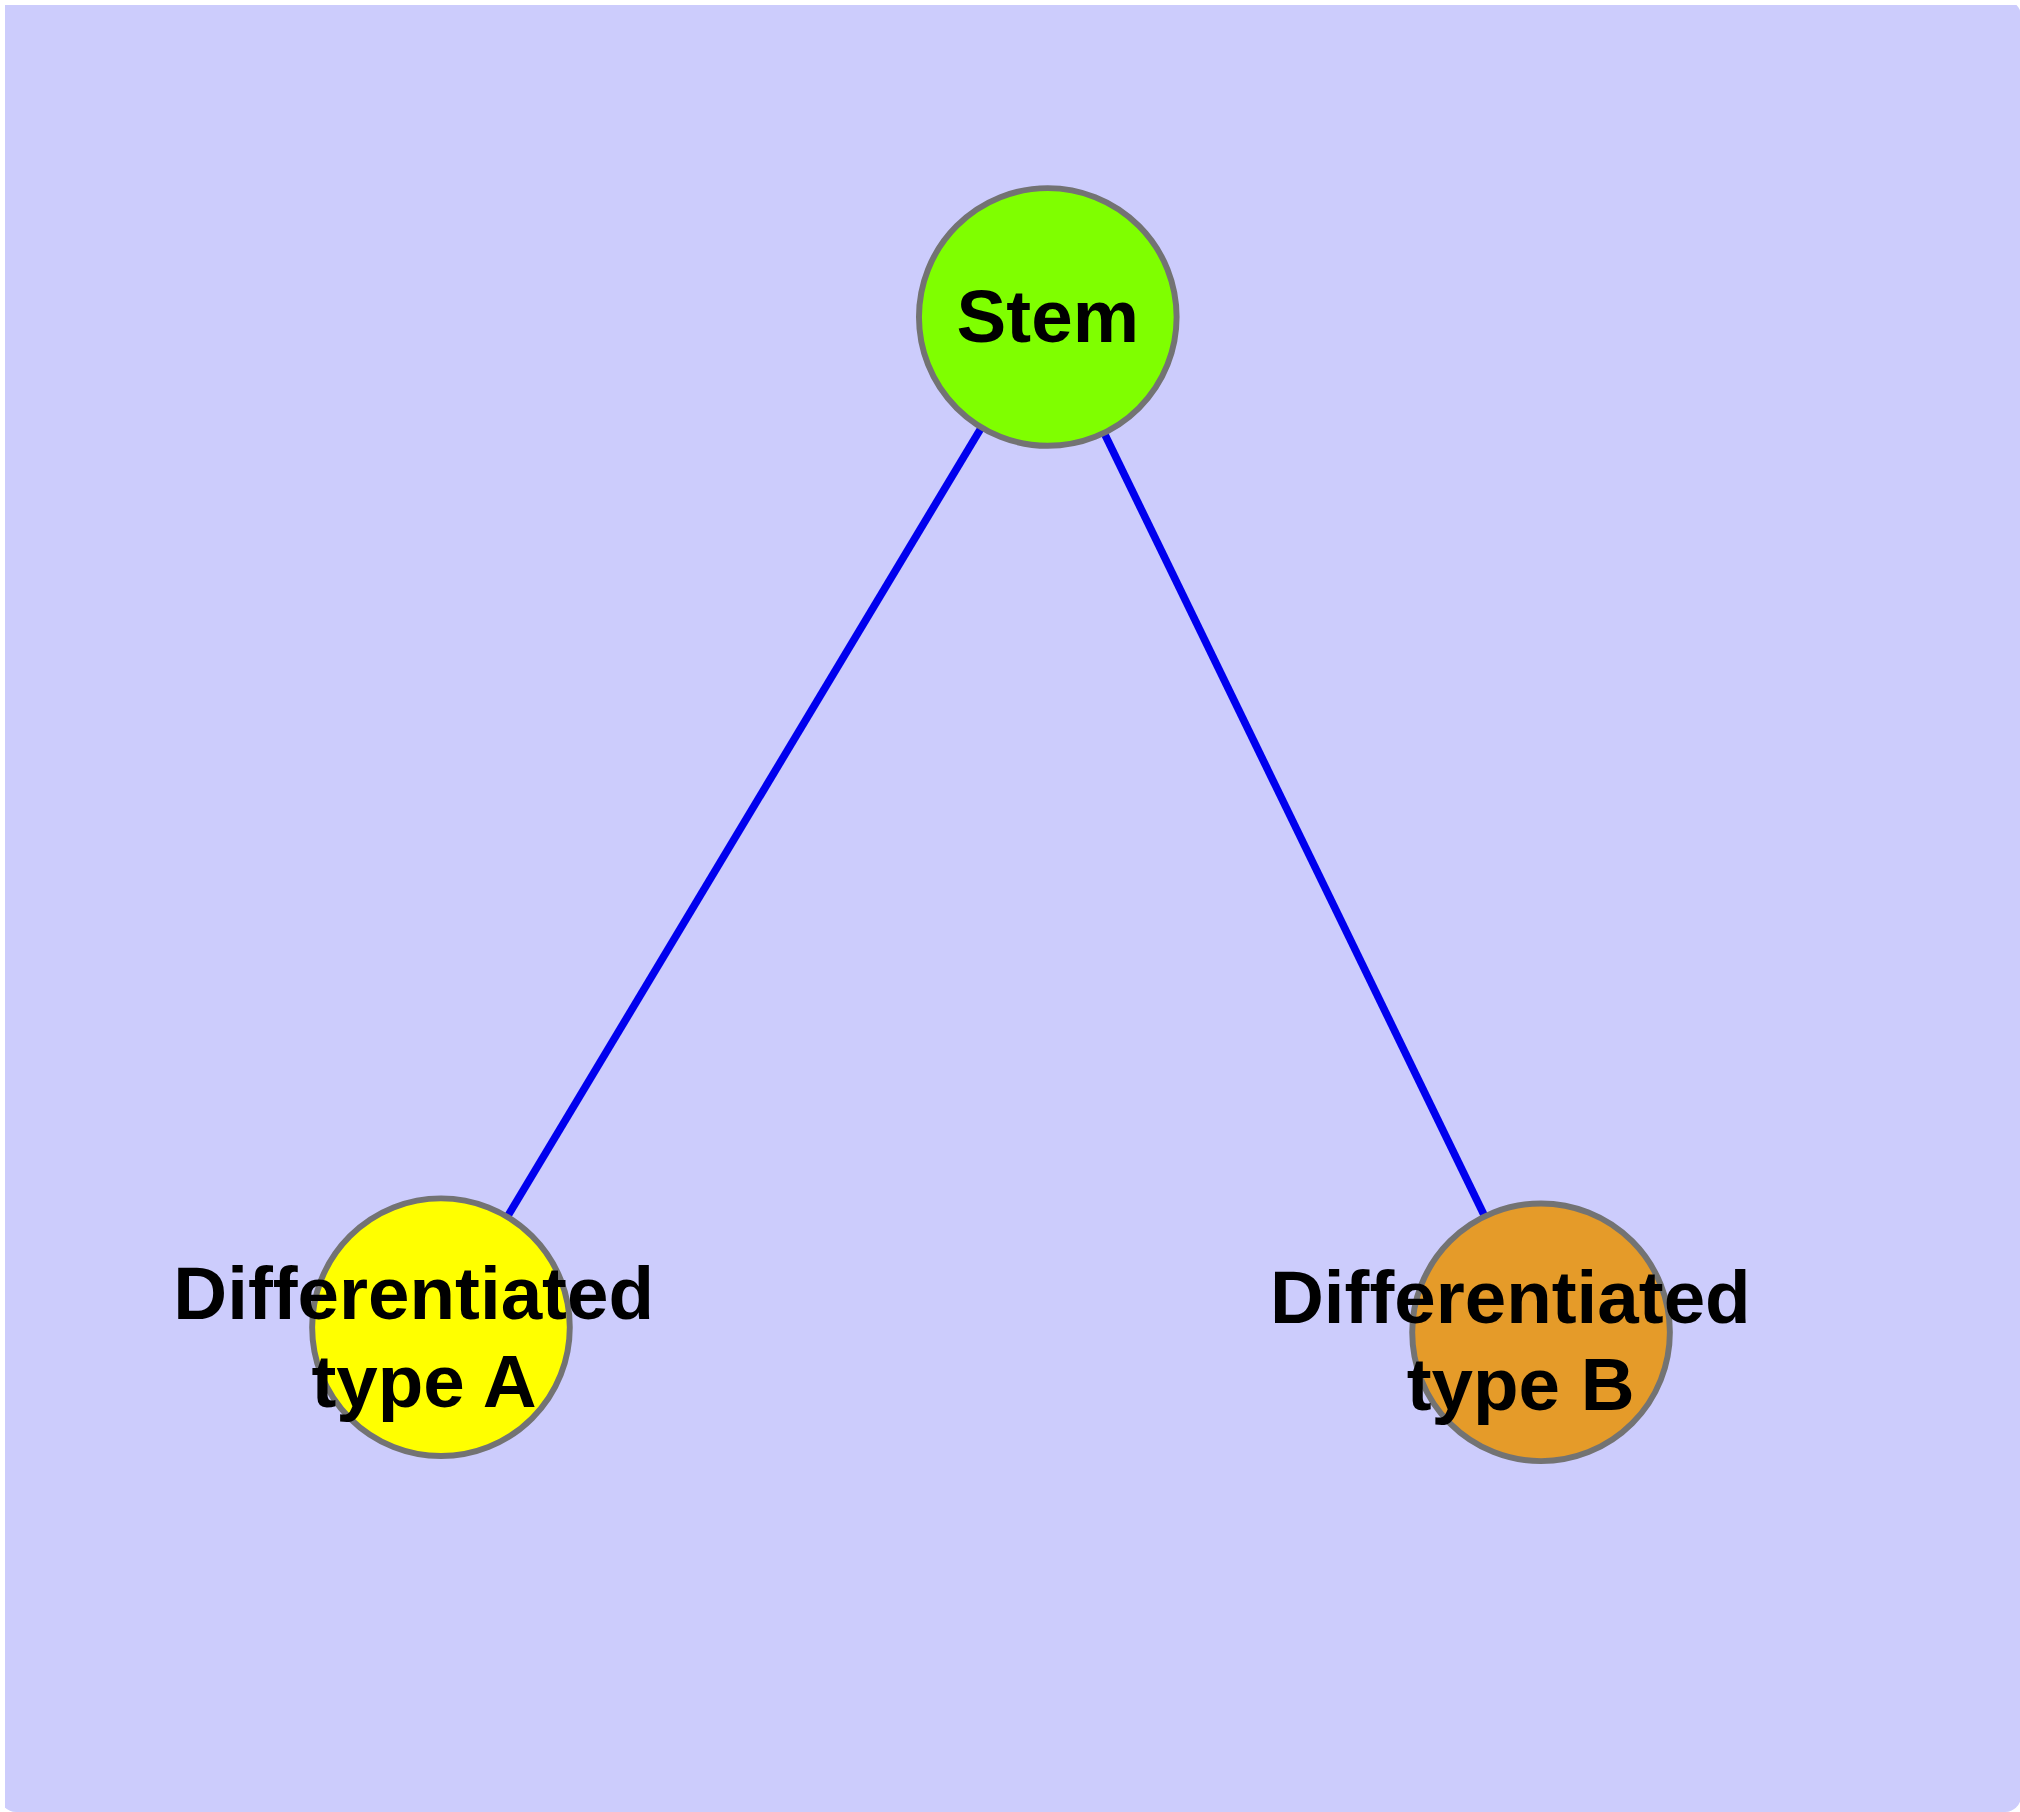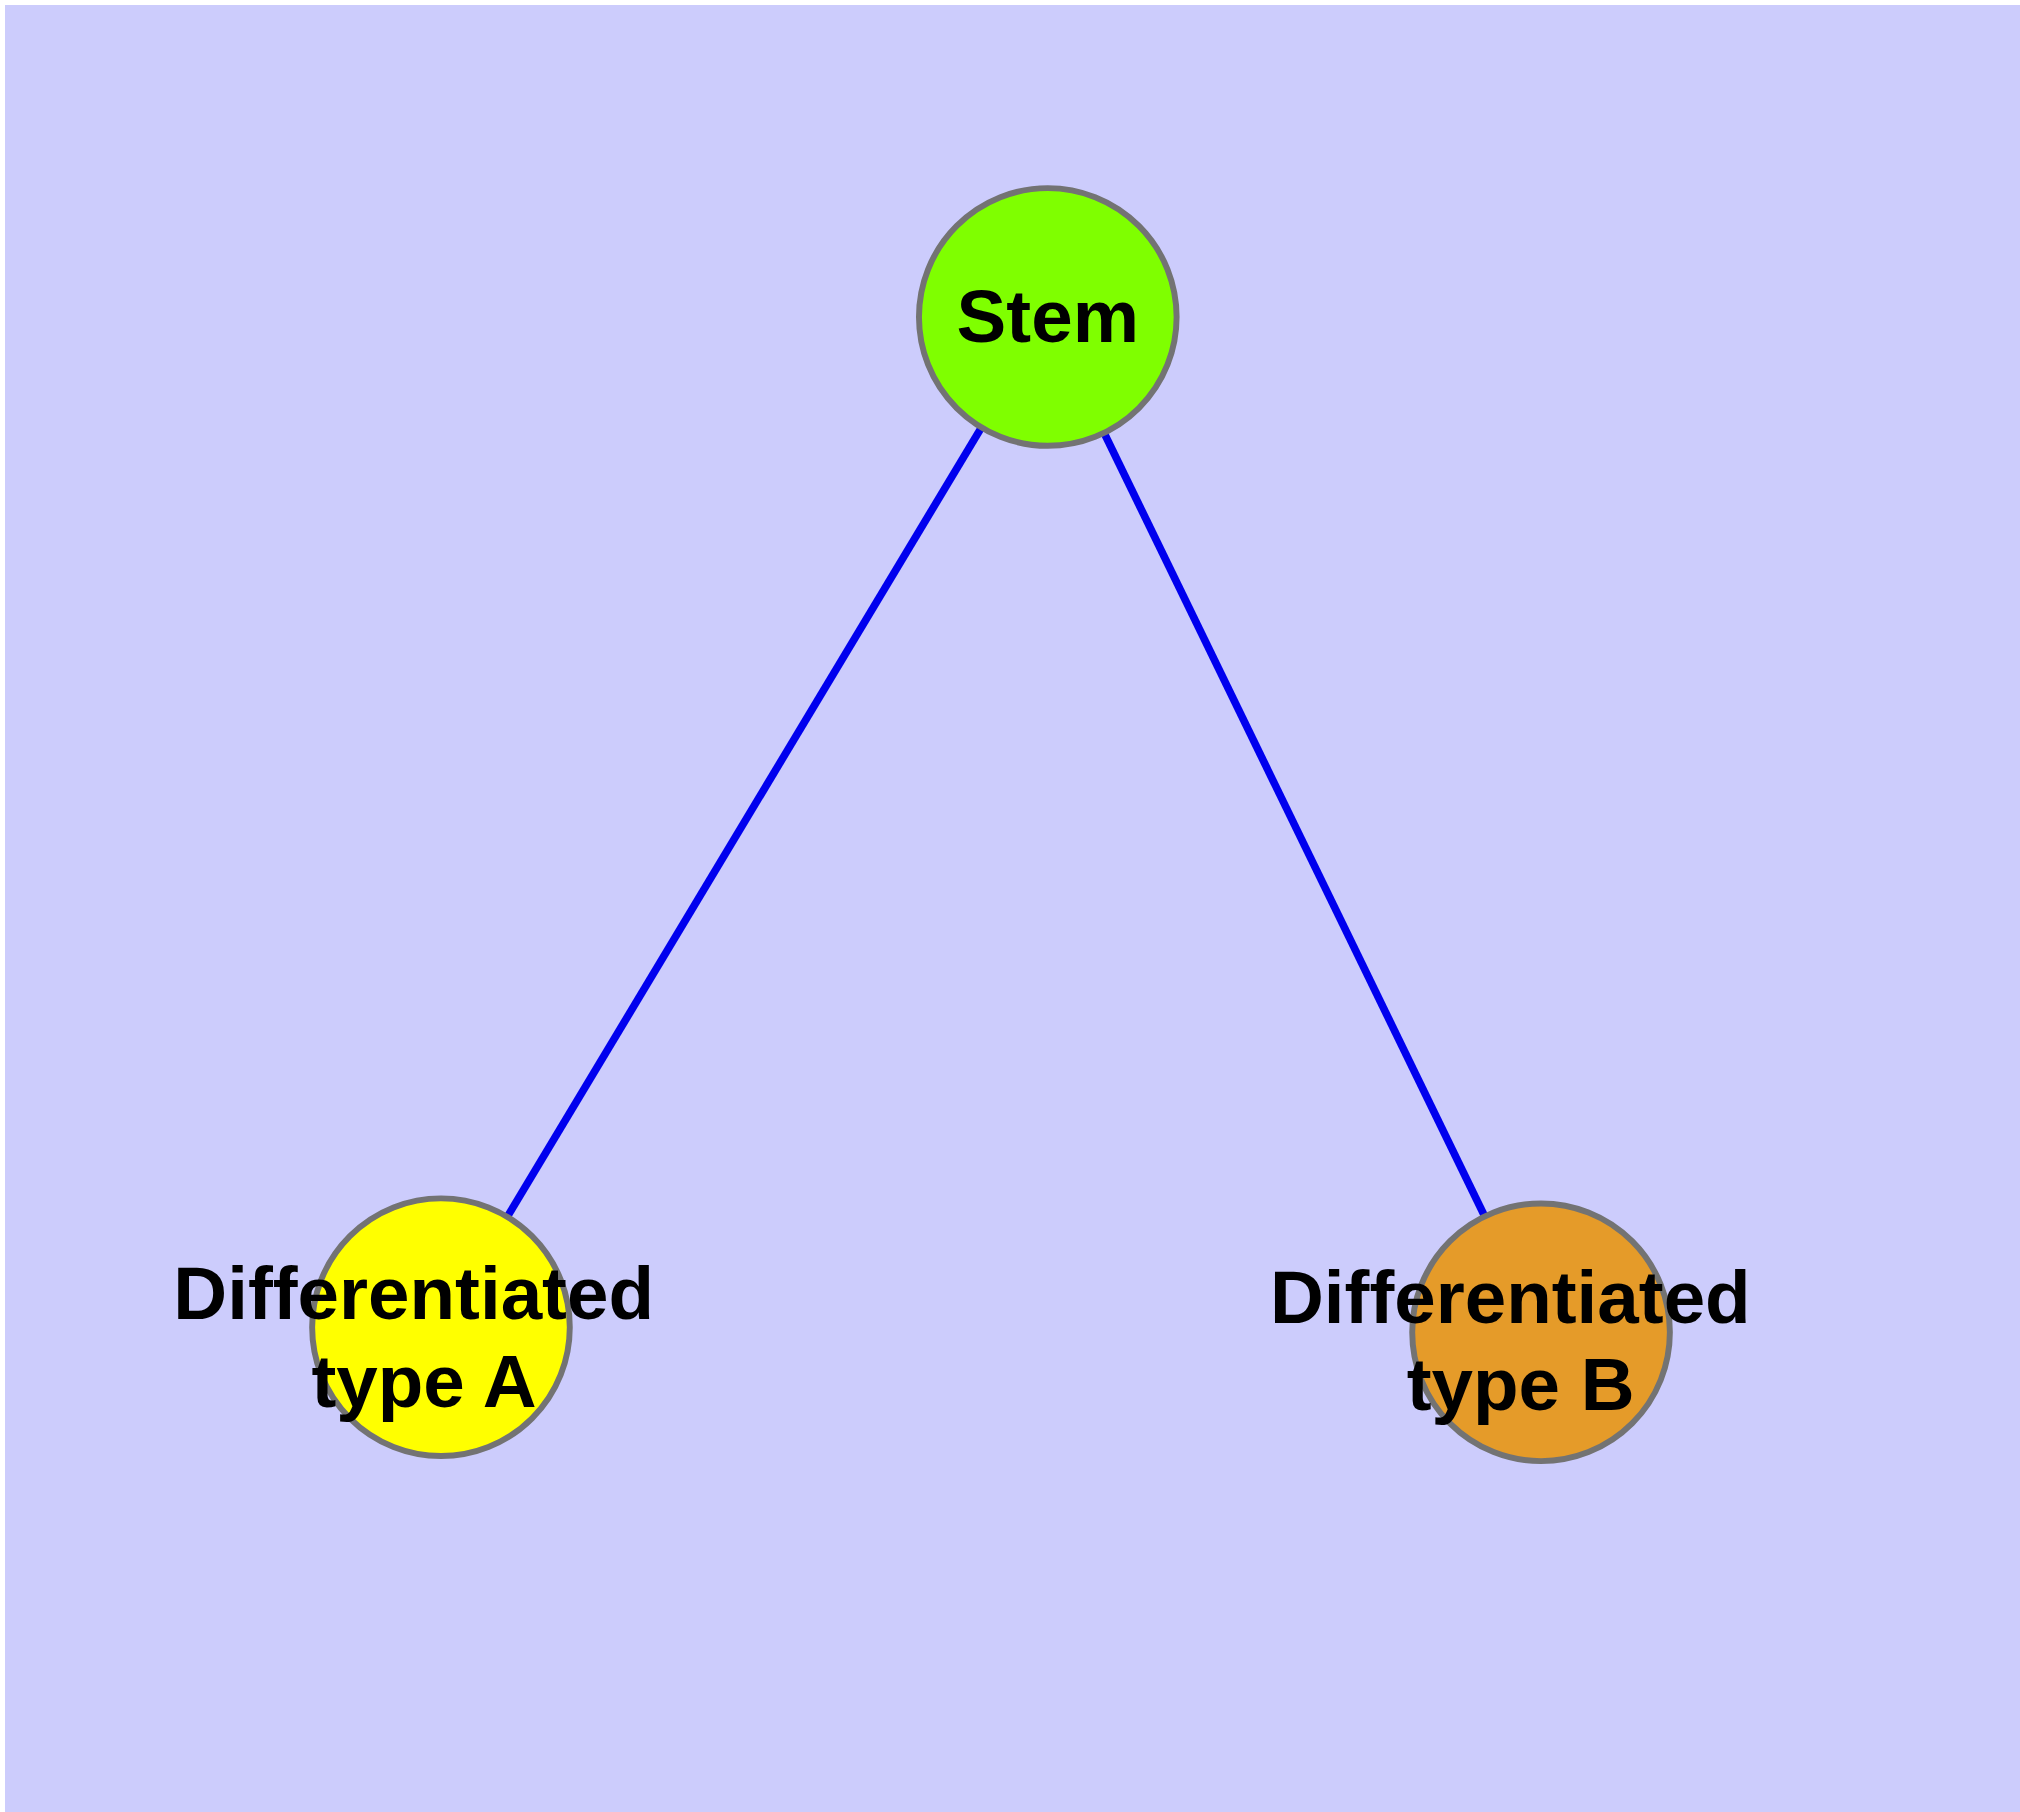--- a/index.html
+++ b/index.html
@@ -7,20 +7,21 @@
     padding: 0;
     background: #ffffff;
   }
   #canvas {
     position: relative;
     width: 2021px;
     height: 1812px;
     overflow: hidden;
     background: #ffffff;
     font-family: "Liberation Sans", sans-serif;
+    border-radius: 16px;
   }
   #plot-bg {
     position: absolute;
     left: 5.1px;
     top: 5.1px;
     width: 2015px;
     height: 1807px;
     background: #ccccfc;
   }
   #graph-svg {

